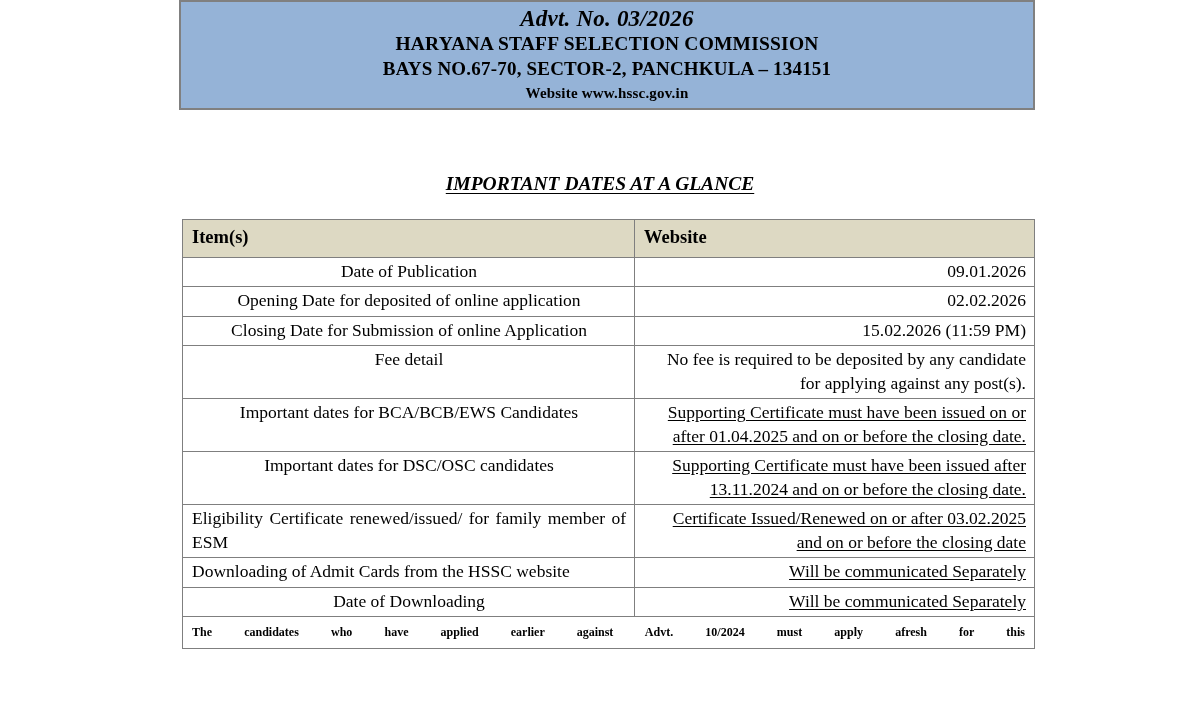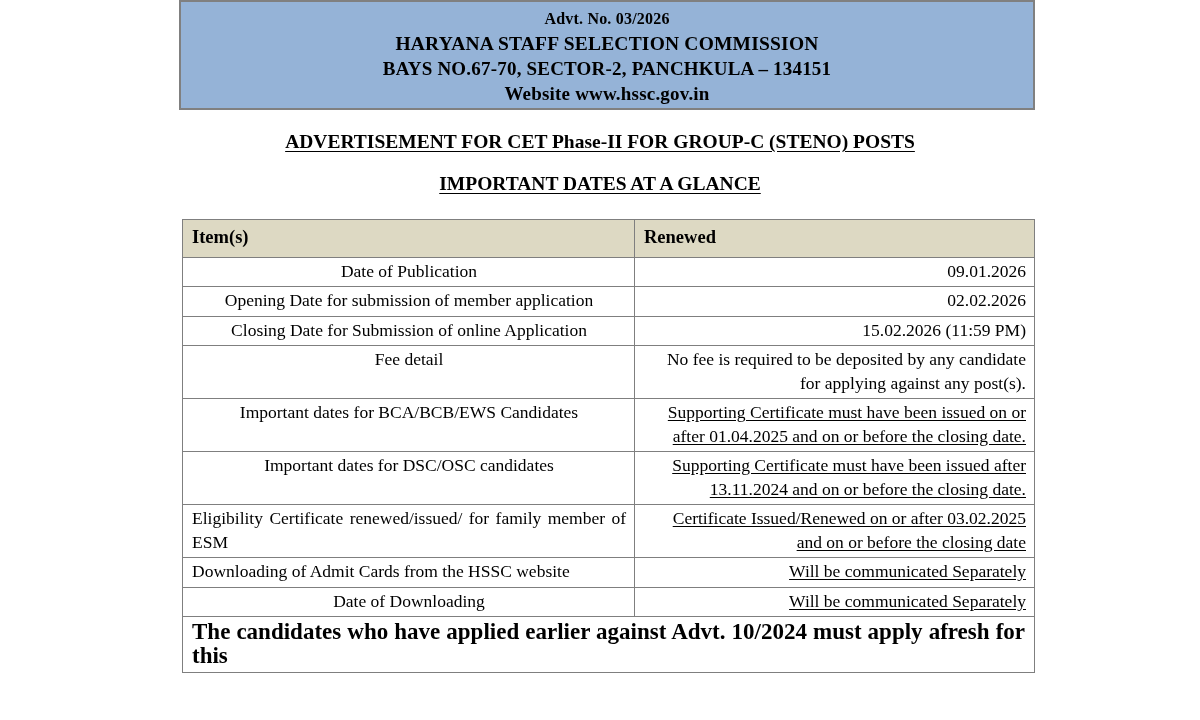--- a/index.html
+++ b/index.html
@@ -38,24 +38,24 @@
     padding-top: 2px;
   }
   .banner-line {
     font-weight: bold;
     font-size: 19px;
     line-height: 25px;
     letter-spacing: 0.2px;
     text-align: center;
     white-space: nowrap;
   }
-  .banner-line.l1 { font-size: 16px; }
+  .banner-line.l1 { font-size: 23px; font-style: italic; }
   .banner-line.l2 { font-size: 19.5px; }
   .banner-line.l3 { font-size: 19px; }
-  .banner-line.l4 { font-size: 19px; }
+  .banner-line.l4 { font-size: 15px; }
 
   
   .title-block {
     position: absolute;
     left: 0;
     top: 128px;
     width: 1200px;
     text-align: center;
   }
   .doc-title {
@@ -65,20 +65,21 @@
     text-decoration: underline;
     text-underline-offset: 3px;
     display: inline-block;
   }
   .subtitle-block {
     position: absolute;
     left: 0;
     top: 170px;
     width: 1200px;
     text-align: center;
+    font-style: italic;
   }
   .doc-subtitle {
     font-weight: bold;
     font-size: 19.5px;
     line-height: 28px;
     text-decoration: underline;
     text-underline-offset: 3px;
     display: inline-block;
   }
 
@@ -117,65 +118,62 @@
 
   .bold { font-weight: normal; }
   .bold-ul {
     font-weight: normal;
     text-decoration: underline;
     text-underline-offset: 2px;
   }
 
   .note-row td {
     font-weight: bold;
-    font-size: 23px;
+    font-size: 12px;
     line-height: 24px;
     text-align: justify;
     text-align-last: justify;
     padding: 3px 9px 4px 9px;
   }
 </style>
 </head>
 <body>
 
 <div class="page">
 
   <div class="banner">
     <div class="banner-line l1">Advt. No. 03/2026</div>
     <div class="banner-line l2">HARYANA STAFF SELECTION COMMISSION</div>
     <div class="banner-line l3">BAYS NO.67-70, SECTOR-2, PANCHKULA – 134151</div>
     <div class="banner-line l4">Website www.hssc.gov.in</div>
   </div>
 
-  <div class="title-block">
-    <span class="doc-title">ADVERTISEMENT FOR CET Phase-II  FOR GROUP-C  (STENO) POSTS</span>
-  </div>
 
   <div class="subtitle-block">
     <span class="doc-subtitle">IMPORTANT DATES AT A GLANCE</span>
   </div>
 
   <table class="dates-table">
     <colgroup>
       <col class="c-item">
       <col class="c-time">
     </colgroup>
     <thead>
       <tr>
         <th>Item(s)</th>
-        <th>Renewed</th>
+        <th>Website</th>
       </tr>
     </thead>
     <tbody id="dates-body">
         <tr>
           <td class="cell-item">Date of Publication</td>
           <td class="cell-time">09.01.2026</td>
         </tr>
         <tr>
-          <td class="cell-item">Opening Date for submission of member application</td>
+          <td class="cell-item">Opening Date for deposited of online application</td>
           <td class="cell-time">02.02.2026</td>
         </tr>
         <tr>
           <td class="cell-item">Closing Date for Submission of online Application</td>
           <td class="cell-time">15.02.2026    (11:59 PM)</td>
         </tr>
         <tr>
           <td class="cell-item">Fee detail</td>
           <td class="cell-time bold">No fee is required to be deposited by any candidate for applying against any post(s).</td>
         </tr>

